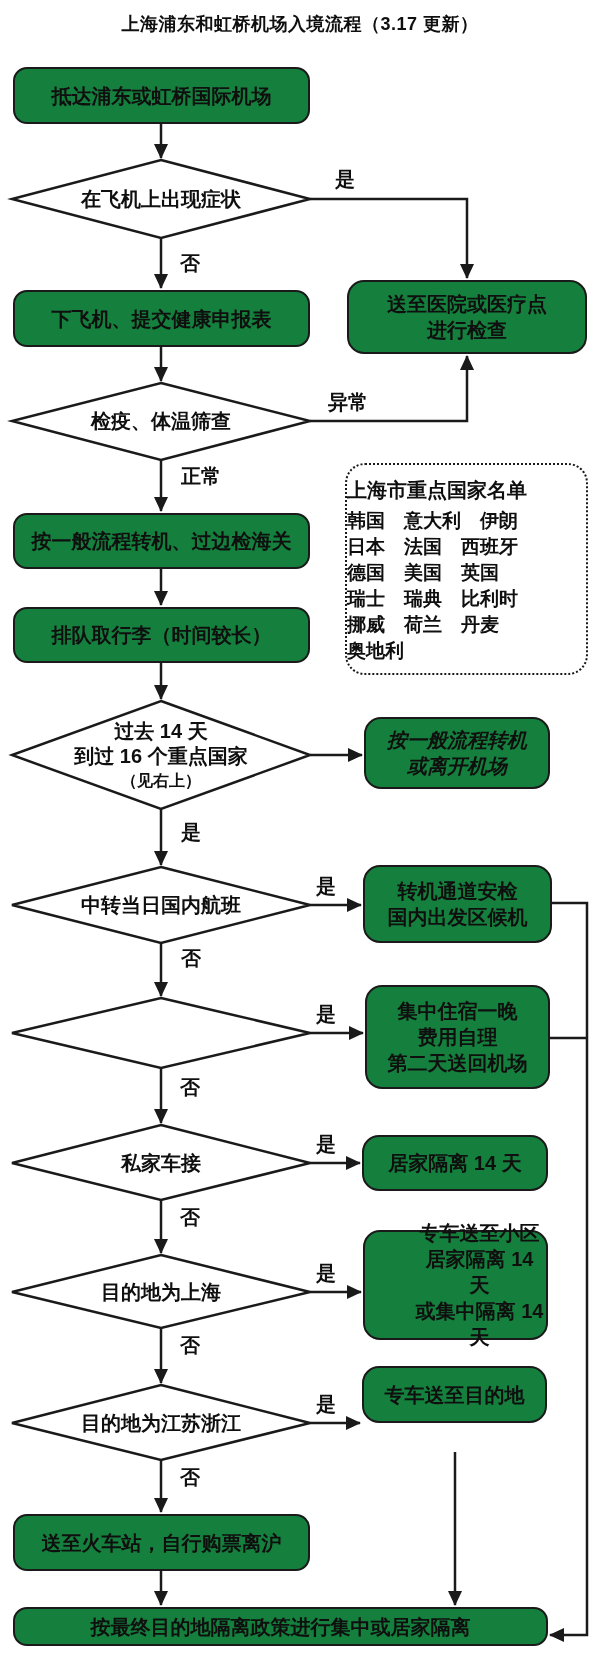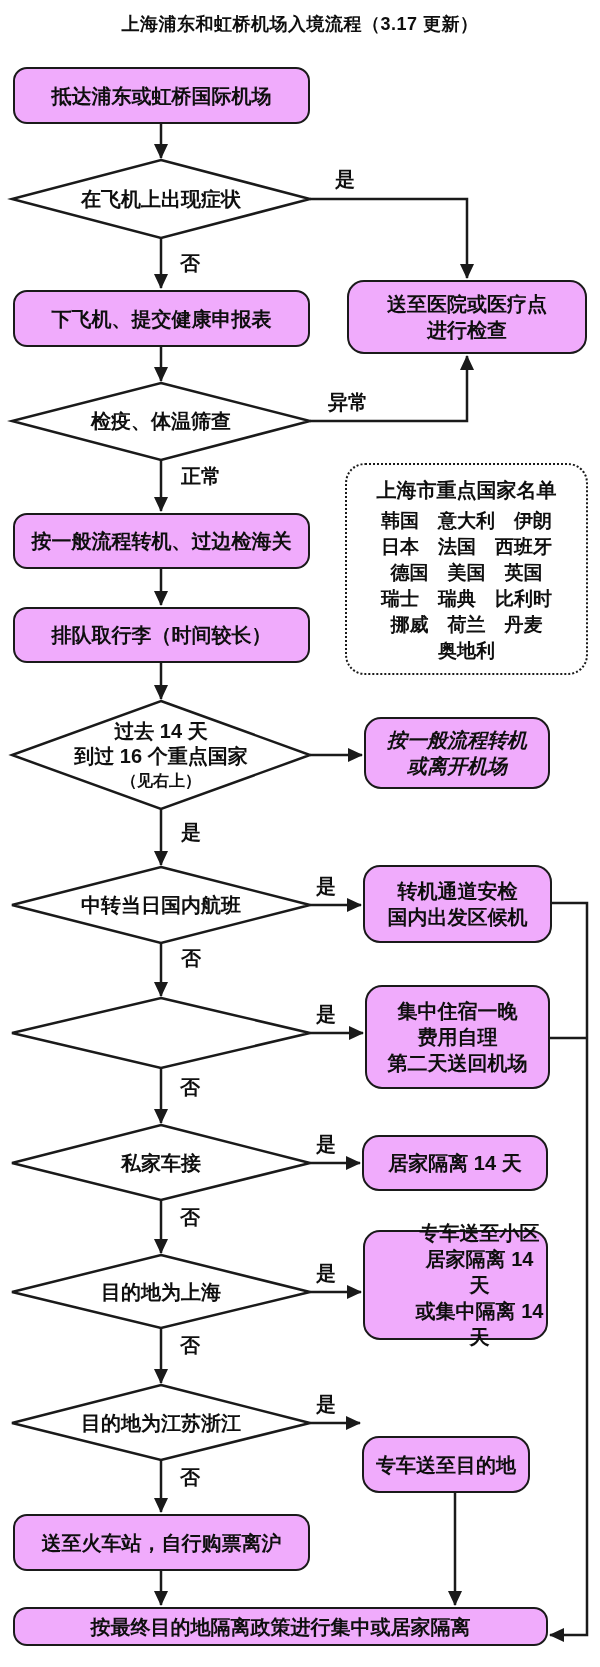--- a/index.html
+++ b/index.html
@@ -8,54 +8,54 @@
     font-family:"Liberation Sans","DejaVu Sans",sans-serif;color:#0f0f0f;
     overflow:hidden;
   }
   .canvas svg{position:absolute;left:0;top:0;z-index:1;}
   .title{
     position:absolute;left:0;top:12px;width:600px;text-align:center;z-index:3;
     font-size:18px;font-weight:700;letter-spacing:0.5px;
   }
   .box{
     position:absolute;z-index:2;box-sizing:border-box;
-    border:2.5px solid #1a1a1a;border-radius:14px;background:#f0abfc;
+    border:2.5px solid #1a1a1a;border-radius:14px;background:#15803d;
     display:flex;align-items:center;justify-content:center;text-align:center;
     font-size:20px;font-weight:600;line-height:1.3;white-space:pre-line;
   }
   .box.rt{border-radius:17px;}
   .dlabel{
     position:absolute;z-index:2;transform:translate(-50%,-50%);
     text-align:center;font-size:20px;font-weight:600;line-height:1.25;
     white-space:pre-line;pointer-events:none;
   }
   .dlabel .note{display:block;font-size:16px;font-weight:600;margin-top:2px;}
   .elabel{
     position:absolute;z-index:3;transform:translate(-50%,-50%);
     font-size:20px;font-weight:600;white-space:nowrap;
   }
   .watchlist{
     position:absolute;left:345px;top:463px;width:243px;height:212px;z-index:2;
     box-sizing:border-box;border:2.5px dotted #1a1a1a;border-radius:20px;
-    background:#ffffff;text-align:center;padding-top:12px;
+    background:#ffffff;text-align:left;padding-top:12px;
   }
   .watchlist .wl-title{font-size:20px;font-weight:700;margin-bottom:4px;}
   .watchlist .wl-row{font-size:19px;font-weight:600;line-height:26px;white-space:pre;}
   
   .b-arrive{left:13px;top:67px;width:297px;height:57px;}
   .b-deplane{left:13px;top:290px;width:297px;height:57px;}
   .b-hospital{left:347px;top:280px;width:240px;height:74px;}
   .b-register{left:13px;top:513px;width:297px;height:56px;}
   .b-baggage{left:13px;top:607px;width:297px;height:56px;}
   .b-general{left:364px;top:717px;width:186px;height:72px;font-style:italic;}
   .b-channel{left:363px;top:865px;width:189px;height:78px;}
   .b-hotel{left:365px;top:985px;width:185px;height:104px;}
   .b-homeq{left:362px;top:1135px;width:186px;height:56px;}
   .b-community{left:363px;top:1230px;width:185px;height:110px;padding-left:48px;}
-  .b-cardest{left:362px;top:1436px;width:168px;height:57px;}
+  .b-cardest{left:362px;top:1366px;width:185px;height:57px;}
   .b-train{left:13px;top:1514px;width:297px;height:57px;}
   .b-final{left:13px;top:1607px;width:535px;height:39px;}
 </style>
 </head>
 <body>
 
 <div class="canvas">
 
   <svg width="600" height="1667" viewBox="0 0 600 1667">
     <defs>

